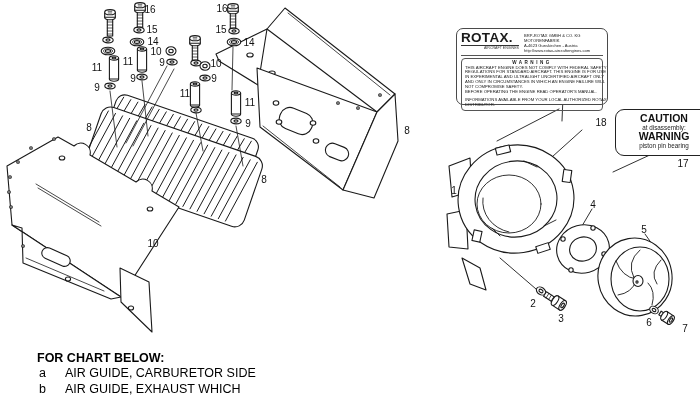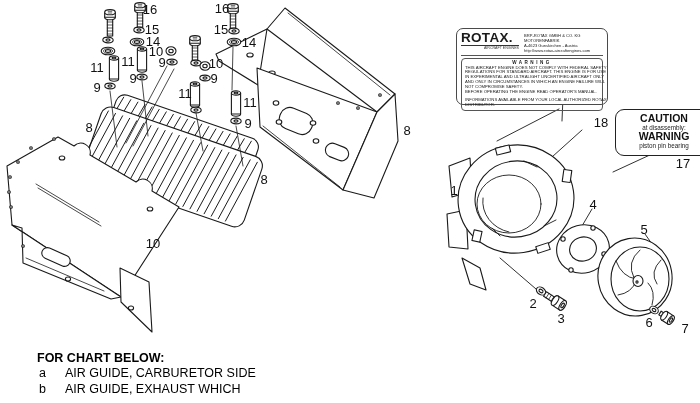--- a/index.html
+++ b/index.html
@@ -1,21 +1,21 @@
 <!DOCTYPE html>
 <html><head>
 <meta charset="utf-8">
 <style>
   html,body{margin:0;padding:0;background:#fff;}
   body{width:700px;height:403px;font-family:"Liberation Sans",sans-serif;color:#111;}
   .stage{position:relative;width:700px;height:403px;background:#fff;overflow:hidden;}
   .stage svg{position:absolute;left:0;top:0;}
 
   
-  .plabel{position:absolute;transform:translate(-50%,-50%);font-size:13px;line-height:13px;
+  .plabel{position:absolute;transform:translate(-50%,-50%);font-size:10px;line-height:13px;
           color:#111;white-space:nowrap;letter-spacing:0;}
 
   
   .rotax{position:absolute;left:456px;top:28px;width:152px;height:77px;box-sizing:border-box;
          border:1.3px solid #4a4a4a;border-radius:7px;background:#fff;padding:3px 4px 2px 4px;}
   .rx-head{display:flex;gap:5px;border-bottom:1px solid #555;padding-bottom:2px;align-items:flex-start;}
   .rx-logo{width:58px;flex:0 0 auto;}
   .rx-brand{font-weight:bold;font-size:13.5px;line-height:12px;letter-spacing:.3px;color:#1a1a1a;}
   .rx-brandsub{font-size:3.6px;line-height:4.5px;text-align:right;border-top:1.2px solid #333;margin-top:1px;color:#333;}
   .rx-co{font-size:4.1px;line-height:5px;color:#222;padding-top:1px;}

